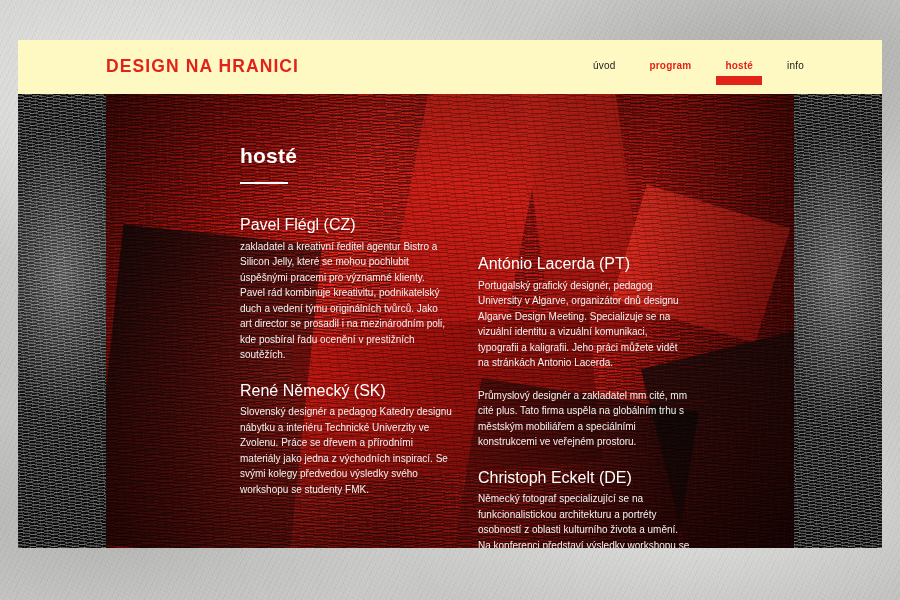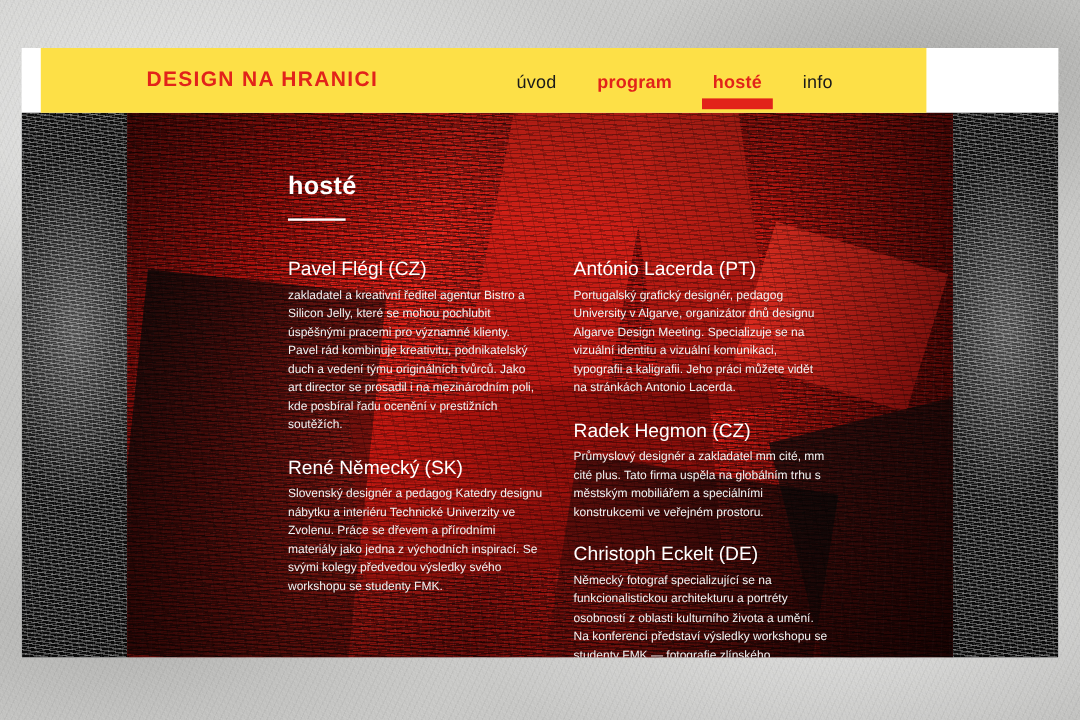--- a/index.html
+++ b/index.html
@@ -42,24 +42,24 @@
     top: 40px;
     width: 864px;
     height: 508px;
     background: #ffffff;
     overflow: hidden;
   }
 
   
   .header {
     position: absolute;
-    left: 16px; top: 0;
-    width: 738px;
+    left: 0; top: 0;
+    width: 864px;
     height: 54px;
-    background: #fde047;
+    background: #fef9c3;
     z-index: 6;
   }
   .brand {
     position: absolute;
     left: 88px;
     top: 16px;
     color: #e2231a;
     font-size: 17.5px;
     font-weight: bold;
     letter-spacing: 1.1px;
@@ -68,21 +68,21 @@
   .nav {
     position: absolute;
     right: 78px;
     top: 20px;
     display: flex;
     align-items: flex-start;
     gap: 34px;
   }
   .nav-item {
     position: relative;
-    font-size: 15px;
+    font-size: 10px;
     color: #1a1a1a;
     letter-spacing: .2px;
     padding-bottom: 14px;
     cursor: pointer;
   }
   .nav-item.accent { color: #e2231a; font-weight: bold; }
   .nav-item.active { color: #e2231a; font-weight: bold; }
   .nav-item.active::after {
     content: "";
     position: absolute;
@@ -200,21 +200,21 @@
     height: 2px;
     background: #ffffff;
   }
 
   .col {
     position: absolute;
     top: 120px;
     width: 212px;
   }
   .col-left { left: 134px; }
-  .col-right { left: 372px; }
+  .col-right { left: 372px; margin-top: 39px; }
 
   .entry { margin-bottom: 17px; }
   .entry-name {
     font-size: 16px;
     font-weight: normal;
     color: #ffffff;
     margin: 0 0 3px 0;
     line-height: 1.35;
   }
   .entry-body {
@@ -275,21 +275,20 @@
         <p class="entry-body">Slovenský designér a pedagog Katedry designu nábytku a interiéru Technické Univerzity ve Zvolenu. Práce se dřevem a přírodními materiály jako jedna z východních inspirací. Se svými kolegy předvedou výsledky svého workshopu se studenty FMK.</p>
       </div>
     </div>
 
     <div class="col col-right">
       <div class="entry">
         <p class="entry-name">António Lacerda (PT)</p>
         <p class="entry-body">Portugalský grafický designér, pedagog University v Algarve, organizátor dnů designu Algarve Design Meeting. Specializuje se na vizuální identitu a vizuální komunikaci, typografii a kaligrafii. Jeho práci můžete vidět na stránkách Antonio Lacerda.</p>
       </div>
       <div class="entry">
-        <p class="entry-name">Radek Hegmon (CZ)</p>
         <p class="entry-body">Průmyslový designér a zakladatel mm cité, mm cité plus. Tato firma uspěla na globálním trhu s městským mobiliářem a speciálními konstrukcemi ve veřejném prostoru.</p>
       </div>
       <div class="entry">
         <p class="entry-name">Christoph Eckelt (DE)</p>
         <p class="entry-body">Německý fotograf specializující se na funkcionalistickou architekturu a portréty osobností z oblasti kulturního života a umění. Na konferenci představí výsledky workshopu se studenty FMK — fotografie zlínského funkcionalismu.</p>
       </div>
     </div>
   </div>
 </div>
 

